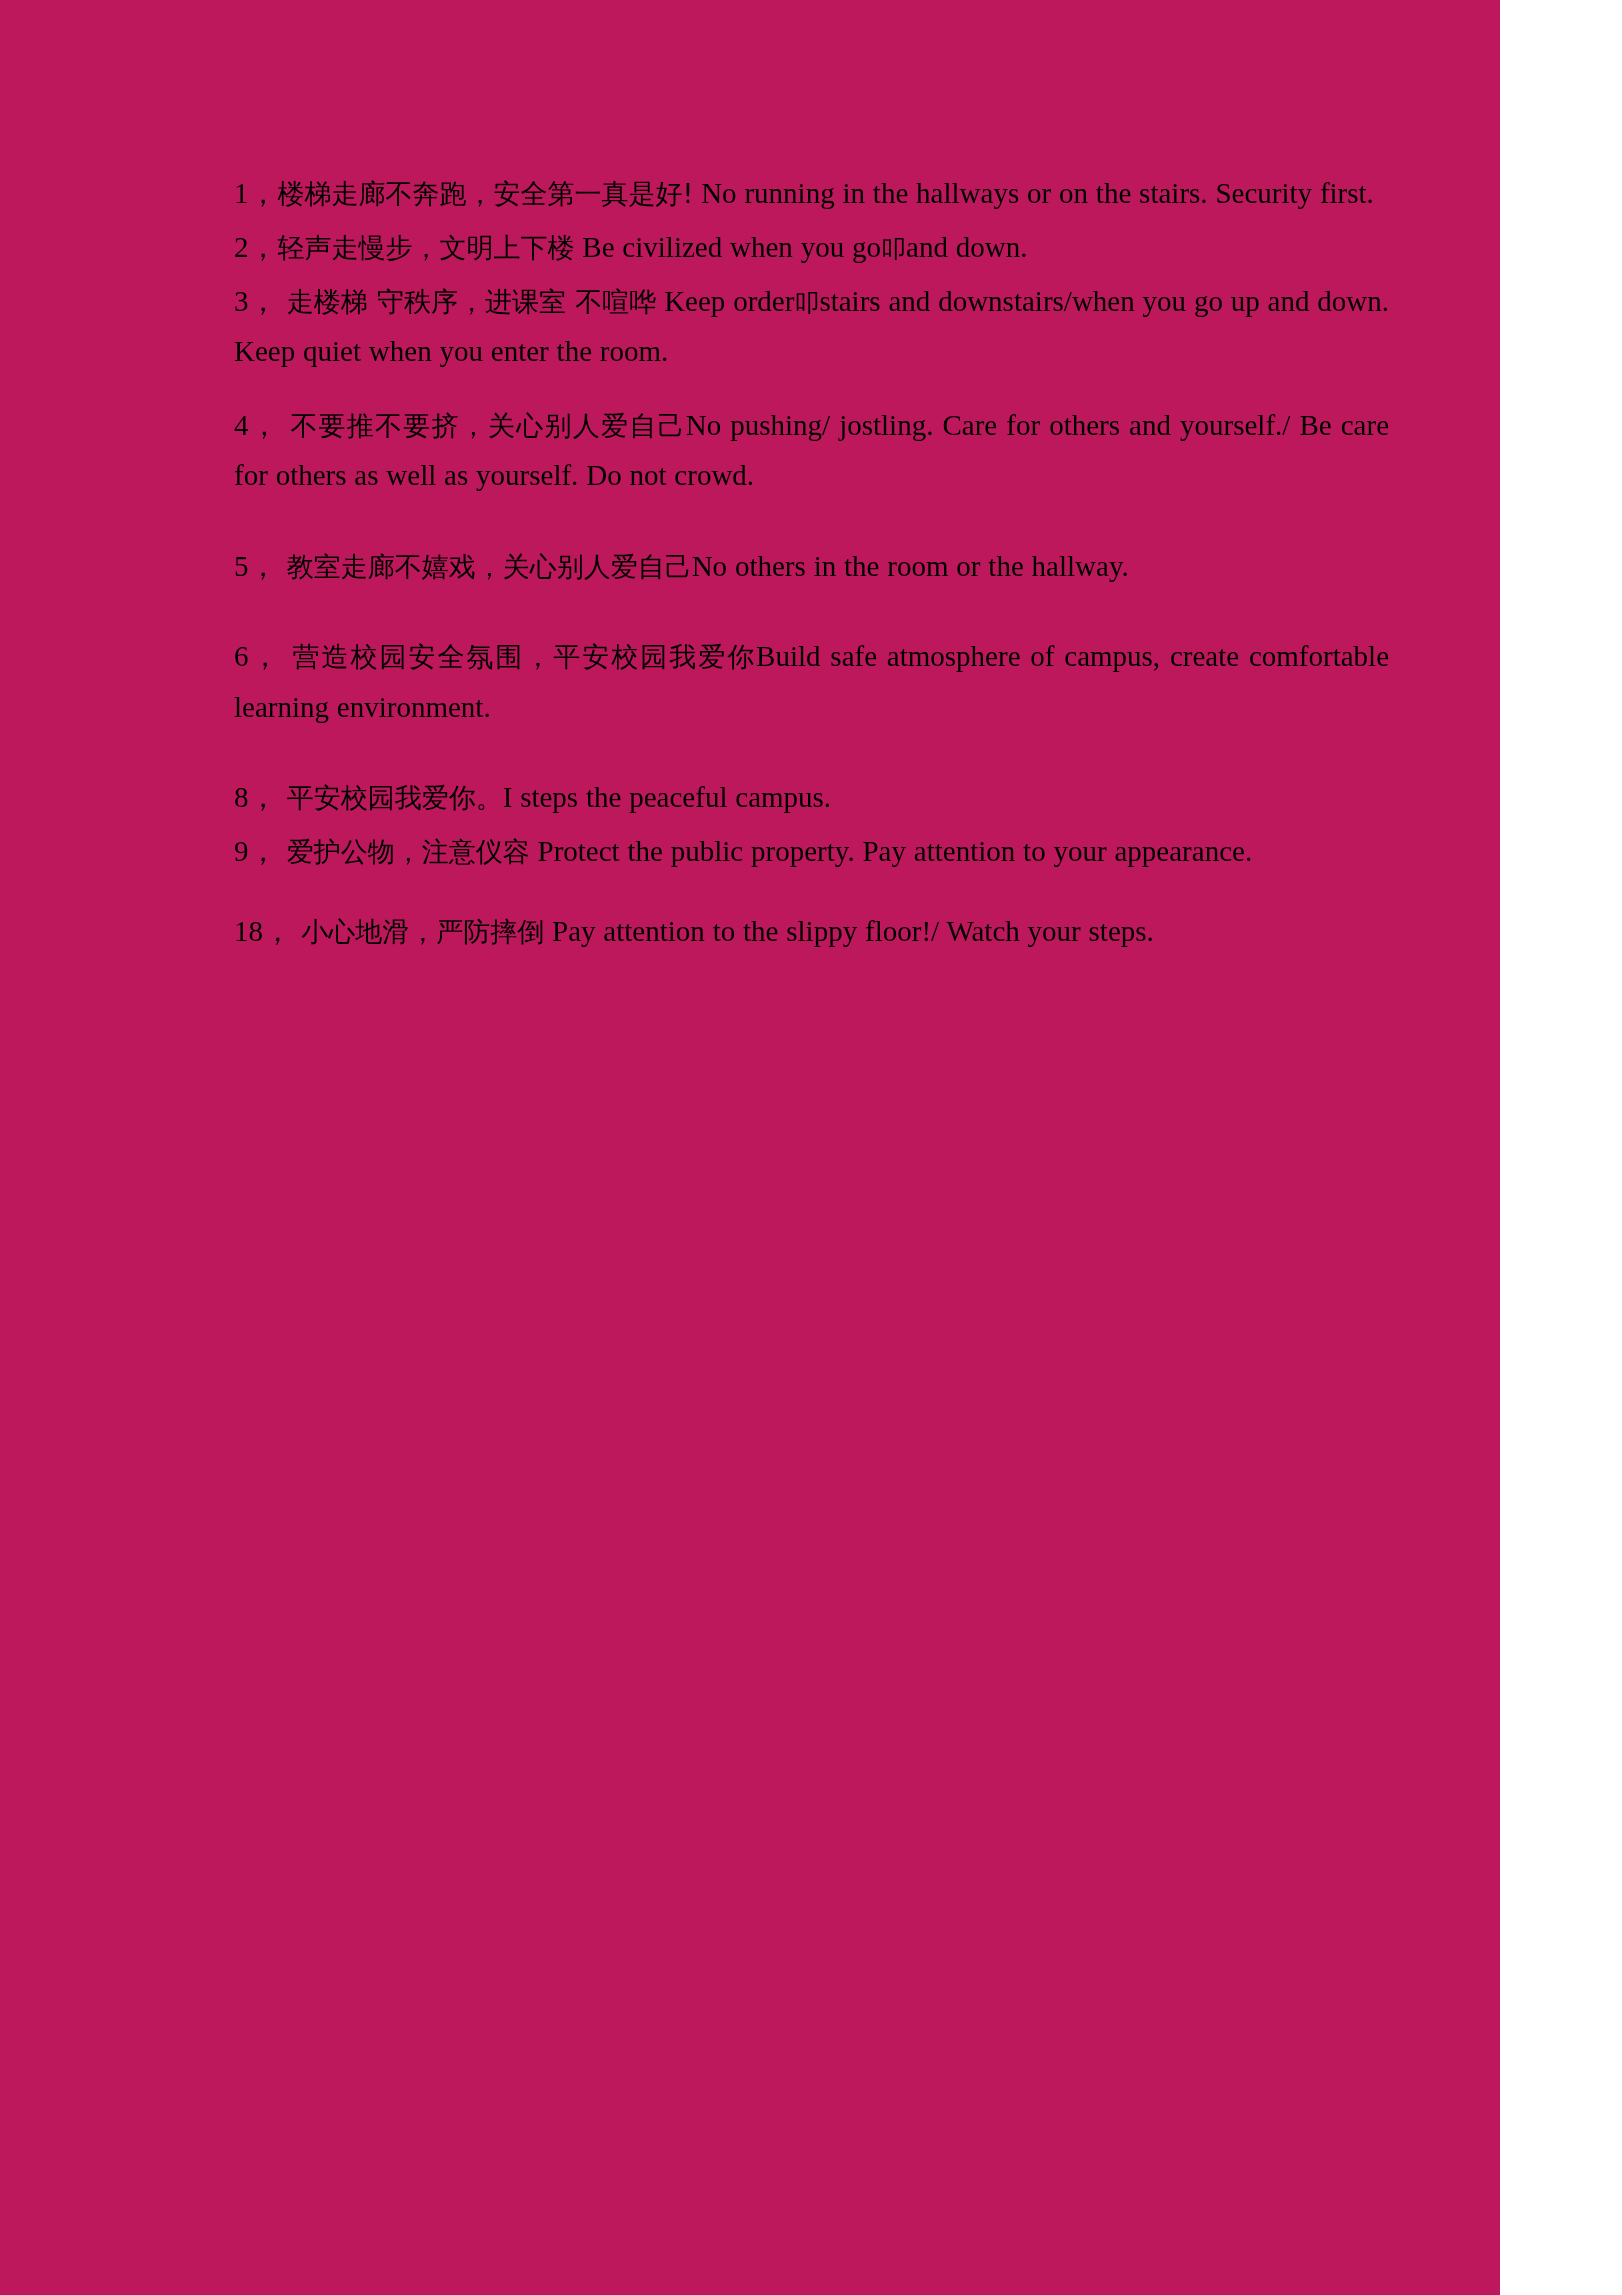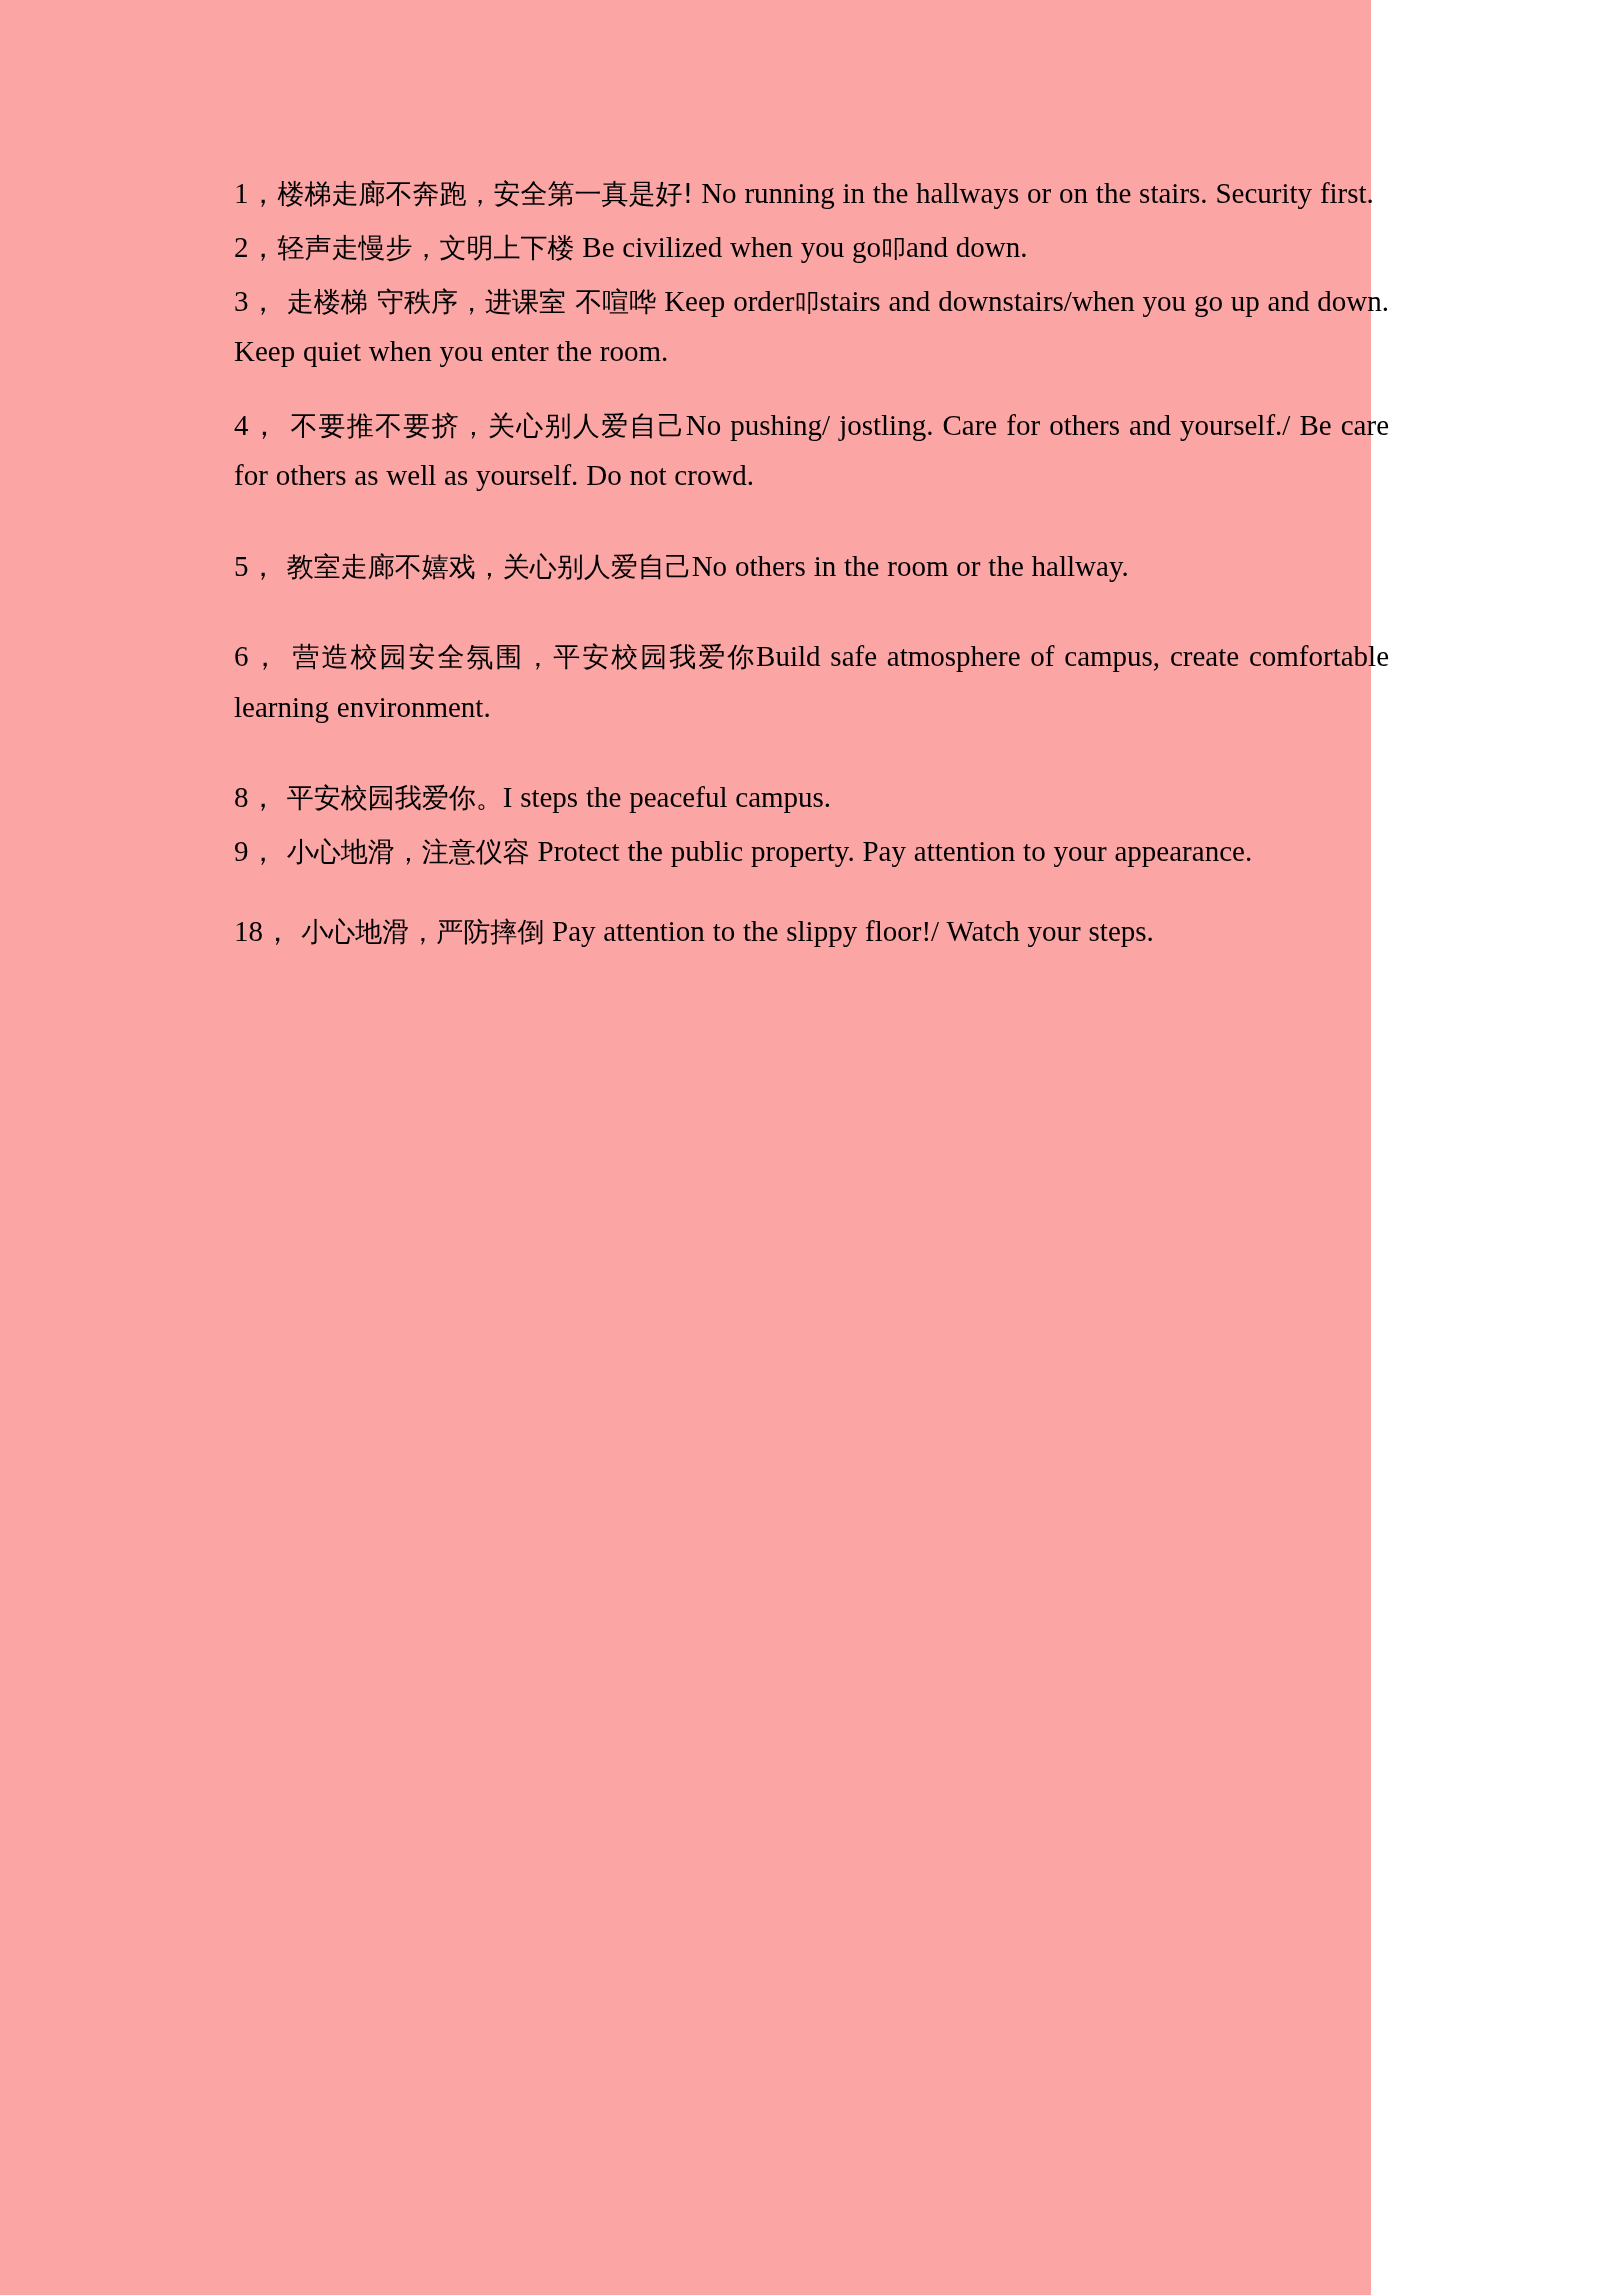--- a/index.html
+++ b/index.html
@@ -10,23 +10,23 @@
   }
   body {
     width: 1623px;
     height: 2295px;
     font-family: "Liberation Serif", "DejaVu Serif", serif;
     color: #000000;
     -webkit-font-smoothing: antialiased;
   }
   .page {
     position: relative;
-    width: 1371px;
+    width: 1500px;
     height: 2295px;
-    background: #fca5a5;
+    background: #be185d;
     box-sizing: border-box;
     padding: 168px 234px 0 234px;
   }
   .doc-body {
     width: 1155px;
   }
   .item {
     font-size: 29px;
     line-height: 1.74;
     text-align: justify;
@@ -84,21 +84,21 @@
     <p class="item gap-xl">
       <span class="num">6，</span><span class="cn">   营造校园安全氛围，平安校园我爱你</span><span class="en">Build safe atmosphere of campus, create comfortable learning environment.</span>
     </p>
 
 
     <p class="item gap-s">
       <span class="num">8，</span><span class="cn">   平安校园我爱你。</span><span class="en">I steps the peaceful campus.</span>
     </p>
 
     <p class="item gap-l">
-      <span class="num">9，</span><span class="cn">   小心地滑，注意仪容</span><span class="en"> Protect the public property. Pay attention to your appearance.</span>
+      <span class="num">9，</span><span class="cn">   爱护公物，注意仪容</span><span class="en"> Protect the public property. Pay attention to your appearance.</span>
     </p>
 
     <p class="item">
       <span class="num">18，</span><span class="cn">  小心地滑，严防摔倒</span><span class="en"> Pay attention to the slippy floor!/ Watch your steps.</span>
     </p>
 
   </div>
 </div>
 
 

